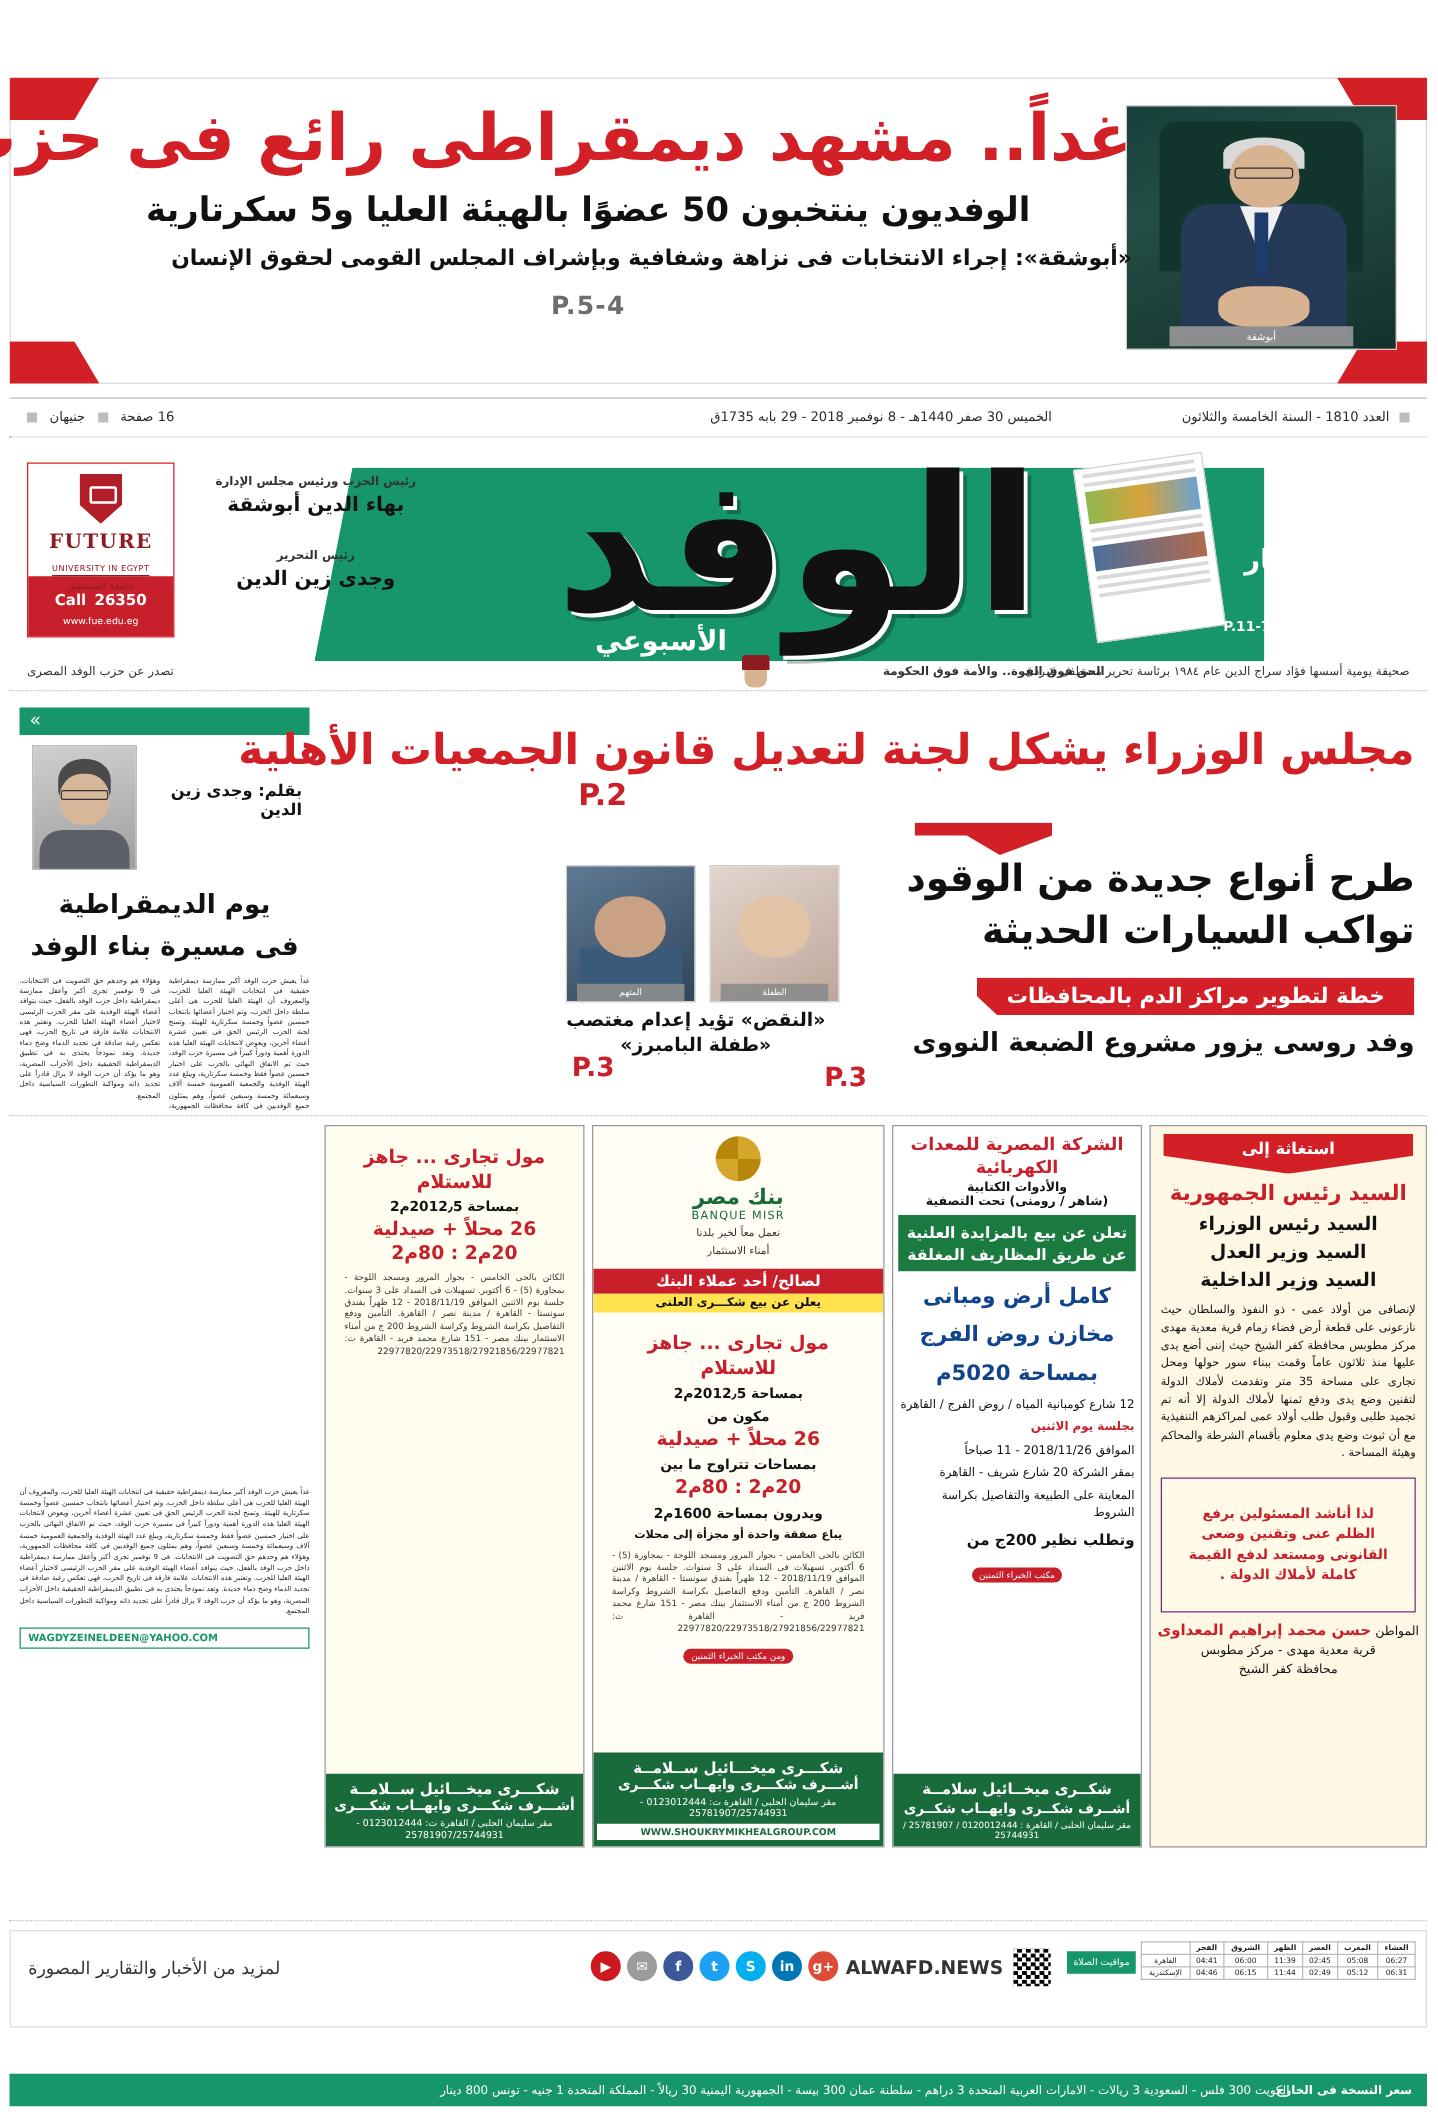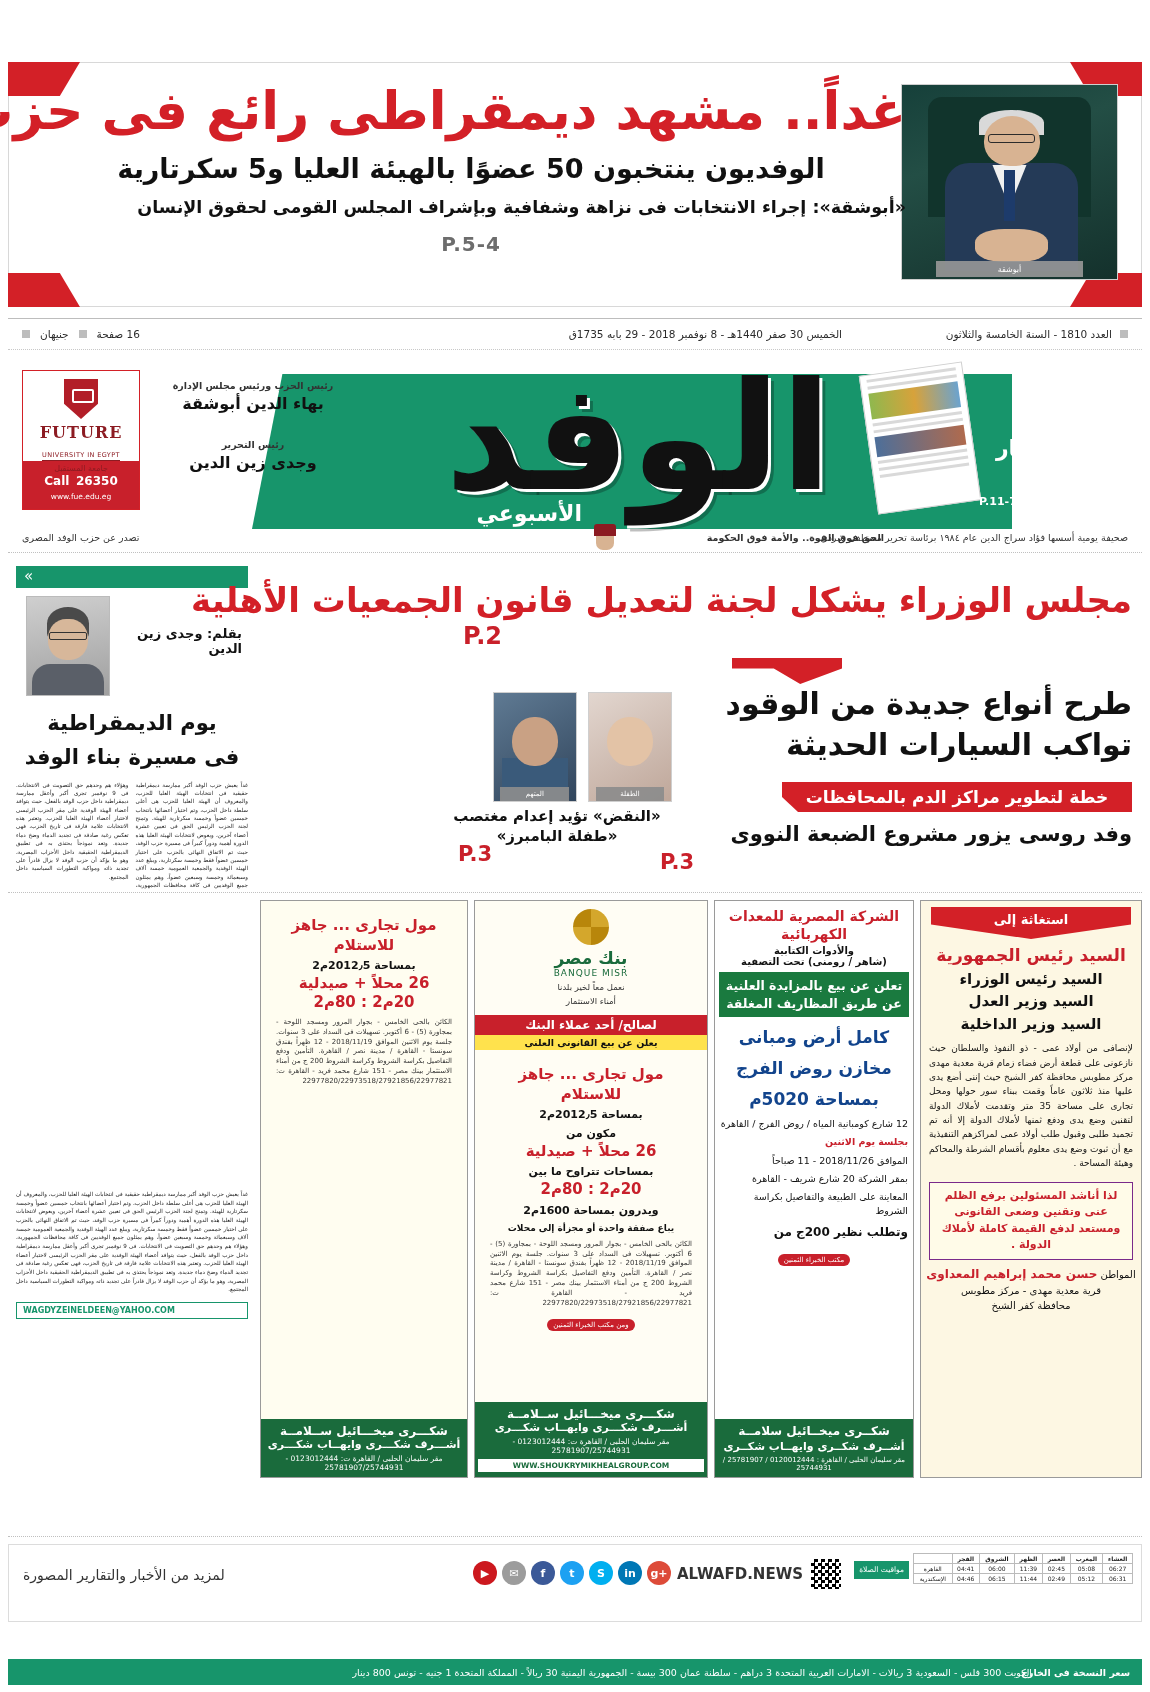--- a/index.html
+++ b/index.html
@@ -169,21 +169,21 @@
   .p2 { position:absolute; right:640px; top:56px; color:#c9202a; font-weight:900; font-size:24px; direction:ltr; }
   .redarrow { position:absolute; right:300px; top:92px; width:110px; height:26px; background:#d32027;
     clip-path: polygon(0 0, 100% 0, 100% 40%, 62% 100%, 38% 40%, 0 40%); }
   .mh2 { position:absolute; right:10px; top:118px; color:#111; font-weight:900; font-size:30px; line-height:1.35; text-align:right; }
   .redbar { position:absolute; right:10px; top:216px; width:350px; height:30px; background:#d32027;
     clip-path: polygon(0 0, 100% 0, 100% 100%, 16px 100%, 0 50%);
     color:#fff; font-weight:900; font-size:17px; display:flex; align-items:center; justify-content:center; }
   .mh3 { position:absolute; right:10px; top:256px; color:#111; font-weight:900; font-size:21px; }
 
   .thumbs { position:absolute; right:470px; top:126px; width:230px; }
-  .thumb { width:84px; height:110px; display:inline-block; margin-left:6px; position:relative; border:1px solid #cfcfcf; overflow:hidden;text-align:center;}
+  .thumb { width:104px; height:110px; display:inline-block; margin-left:6px; position:relative; border:1px solid #cfcfcf; overflow:hidden;text-align:center;}
   .thumb.a { background:linear-gradient(150deg,#e2d6cf,#bfa79a); }
   .thumb.b { background:linear-gradient(150deg,#5f7a93,#31455c); }
   .thumb .cap { position:absolute; left:8%; bottom:0; width:84%; height:14px; background:rgba(140,140,140,.92);
     color:#fff; font-size:7px; display:flex; align-items:center; justify-content:center; }
   .thumb .face { position:absolute; left:22%; top:22%; width:56%; height:46%; background:#e3c3a6; border-radius:48%; }
   .thumb.b .face { background:#c9a184; }
   .thumb.b .bd { position:absolute; left:10%; top:60%; width:80%; height:40%; background:#3a5a7a; }
   .tcap { position:absolute; right:470px; top:240px; width:230px; text-align:center;
     font-size:15px; font-weight:900; color:#111; line-height:1.35; }
   .p3a { position:absolute; right:448px; top:284px; color:#c9202a; font-weight:900; font-size:21px; direction:ltr; }
@@ -223,21 +223,21 @@
   .el-t { font-size:9.5px; text-align:right; color:#111; line-height:1.5; padding:2px 5px; }
   .el-red { color:#c8202b; font-weight:900; }
   .el-foot { background:#1a6b3c; color:#fff; text-align:center; padding:5px 3px; position:absolute; bottom:0; left:0; right:0;}
 
   
   .pet-banner { background:#d32027; color:#fff; text-align:center; font-weight:900; font-size:13px;
     padding:5px 0 12px; clip-path: polygon(0 0, 100% 0, 100% 55%, 50% 100%, 0 55%); margin:6px 10px 0; }
   .pet-h { color:#c8202b; font-size:17px; font-weight:900; text-align:center; line-height:1.45; margin-top:4px; }
   .pet-h2 { color:#111; font-size:15px; font-weight:900; text-align:center; line-height:1.5; }
   .pet-b { font-size:9px; color:#111; line-height:1.6; text-align:justify; padding:6px 8px; }
-  .pet-box { border:1.5px solid #7a2a8a; margin:5px 8px; padding:5px; color:#c8202b;
+  .pet-box { border:1.5px solid #7a2a8a; margin:5px 8px; padding:20px; color:#c8202b;
     font-size:11px; font-weight:900; text-align:center; line-height:1.5; background:#fffbe8; }
   .pet-sig { text-align:center; font-size:10px; color:#111; line-height:1.5; padding-bottom:4px;}
   .pet-sig .nm { color:#c8202b; font-weight:900; font-size:12px; }
 
   
 
   
   .footer { position:absolute; left:8px; top:1500px; width:1134px; height:185px; }
   .foot-line { position:absolute; left:0; right:0; top:36px; border-top:1px dotted #bfbfbf; }
   .foot-main { position:absolute; left:0; right:0; top:44px; height:78px; border:1px solid #dcdcdc; }
@@ -464,21 +464,21 @@
 
     <div class="ad ad1">
       <div class="bm-top">
         <div class="bm-logo"></div>
         <div class="bm-name">بنك مصر</div>
         <div class="bm-en">BANQUE MISR</div>
         <div class="bm-slogan">نعمل معاً لخير بلدنا</div>
         <div class="bm-slogan">أمناء الاستثمار</div>
       </div>
       <div class="bm-red">لصالح/ أحد عملاء البنك</div>
-      <div class="bm-y">يعلن عن بيع القانونى العلنى</div>
+      <div class="bm-y">يعلن عن بيع شكـــرى العلنى</div>
       <div class="bm-body">
         <div class="bm-h">مول تجارى ... جاهز للاستلام</div>
         <div class="bm-p">بمساحة 2012٫5م2</div>
         <div class="bm-p">مكون من</div>
         <div class="bm-h">26 محلاً + صيدلية</div>
         <div class="bm-p">بمساحات تتراوح ما بين</div>
         <div class="bm-h">20م2 : 80م2</div>
         <div class="bm-p">ويدرون بمساحة 1600م2</div>
         <div class="bm-p" style="font-size:9px">يباع صفقة واحدة أو مجزأة إلى محلات</div>
         <div class="bm-small">الكائن بالحى الخامس - بجوار المرور ومسجد اللوحة - بمجاورة (5) - 6 أكتوبر. تسهيلات فى السداد على 3 سنوات. جلسة يوم الاثنين الموافق 2018/11/19 - 12 ظهراً بفندق سونستا - القاهرة / مدينة نصر / القاهرة. التأمين ودفع التفاصيل بكراسة الشروط وكراسة الشروط 200 ج من أمناء الاستثمار بينك مصر - 151 شارع محمد فريد - القاهرة ت: 22977820/22973518/27921856/22977821</div>

